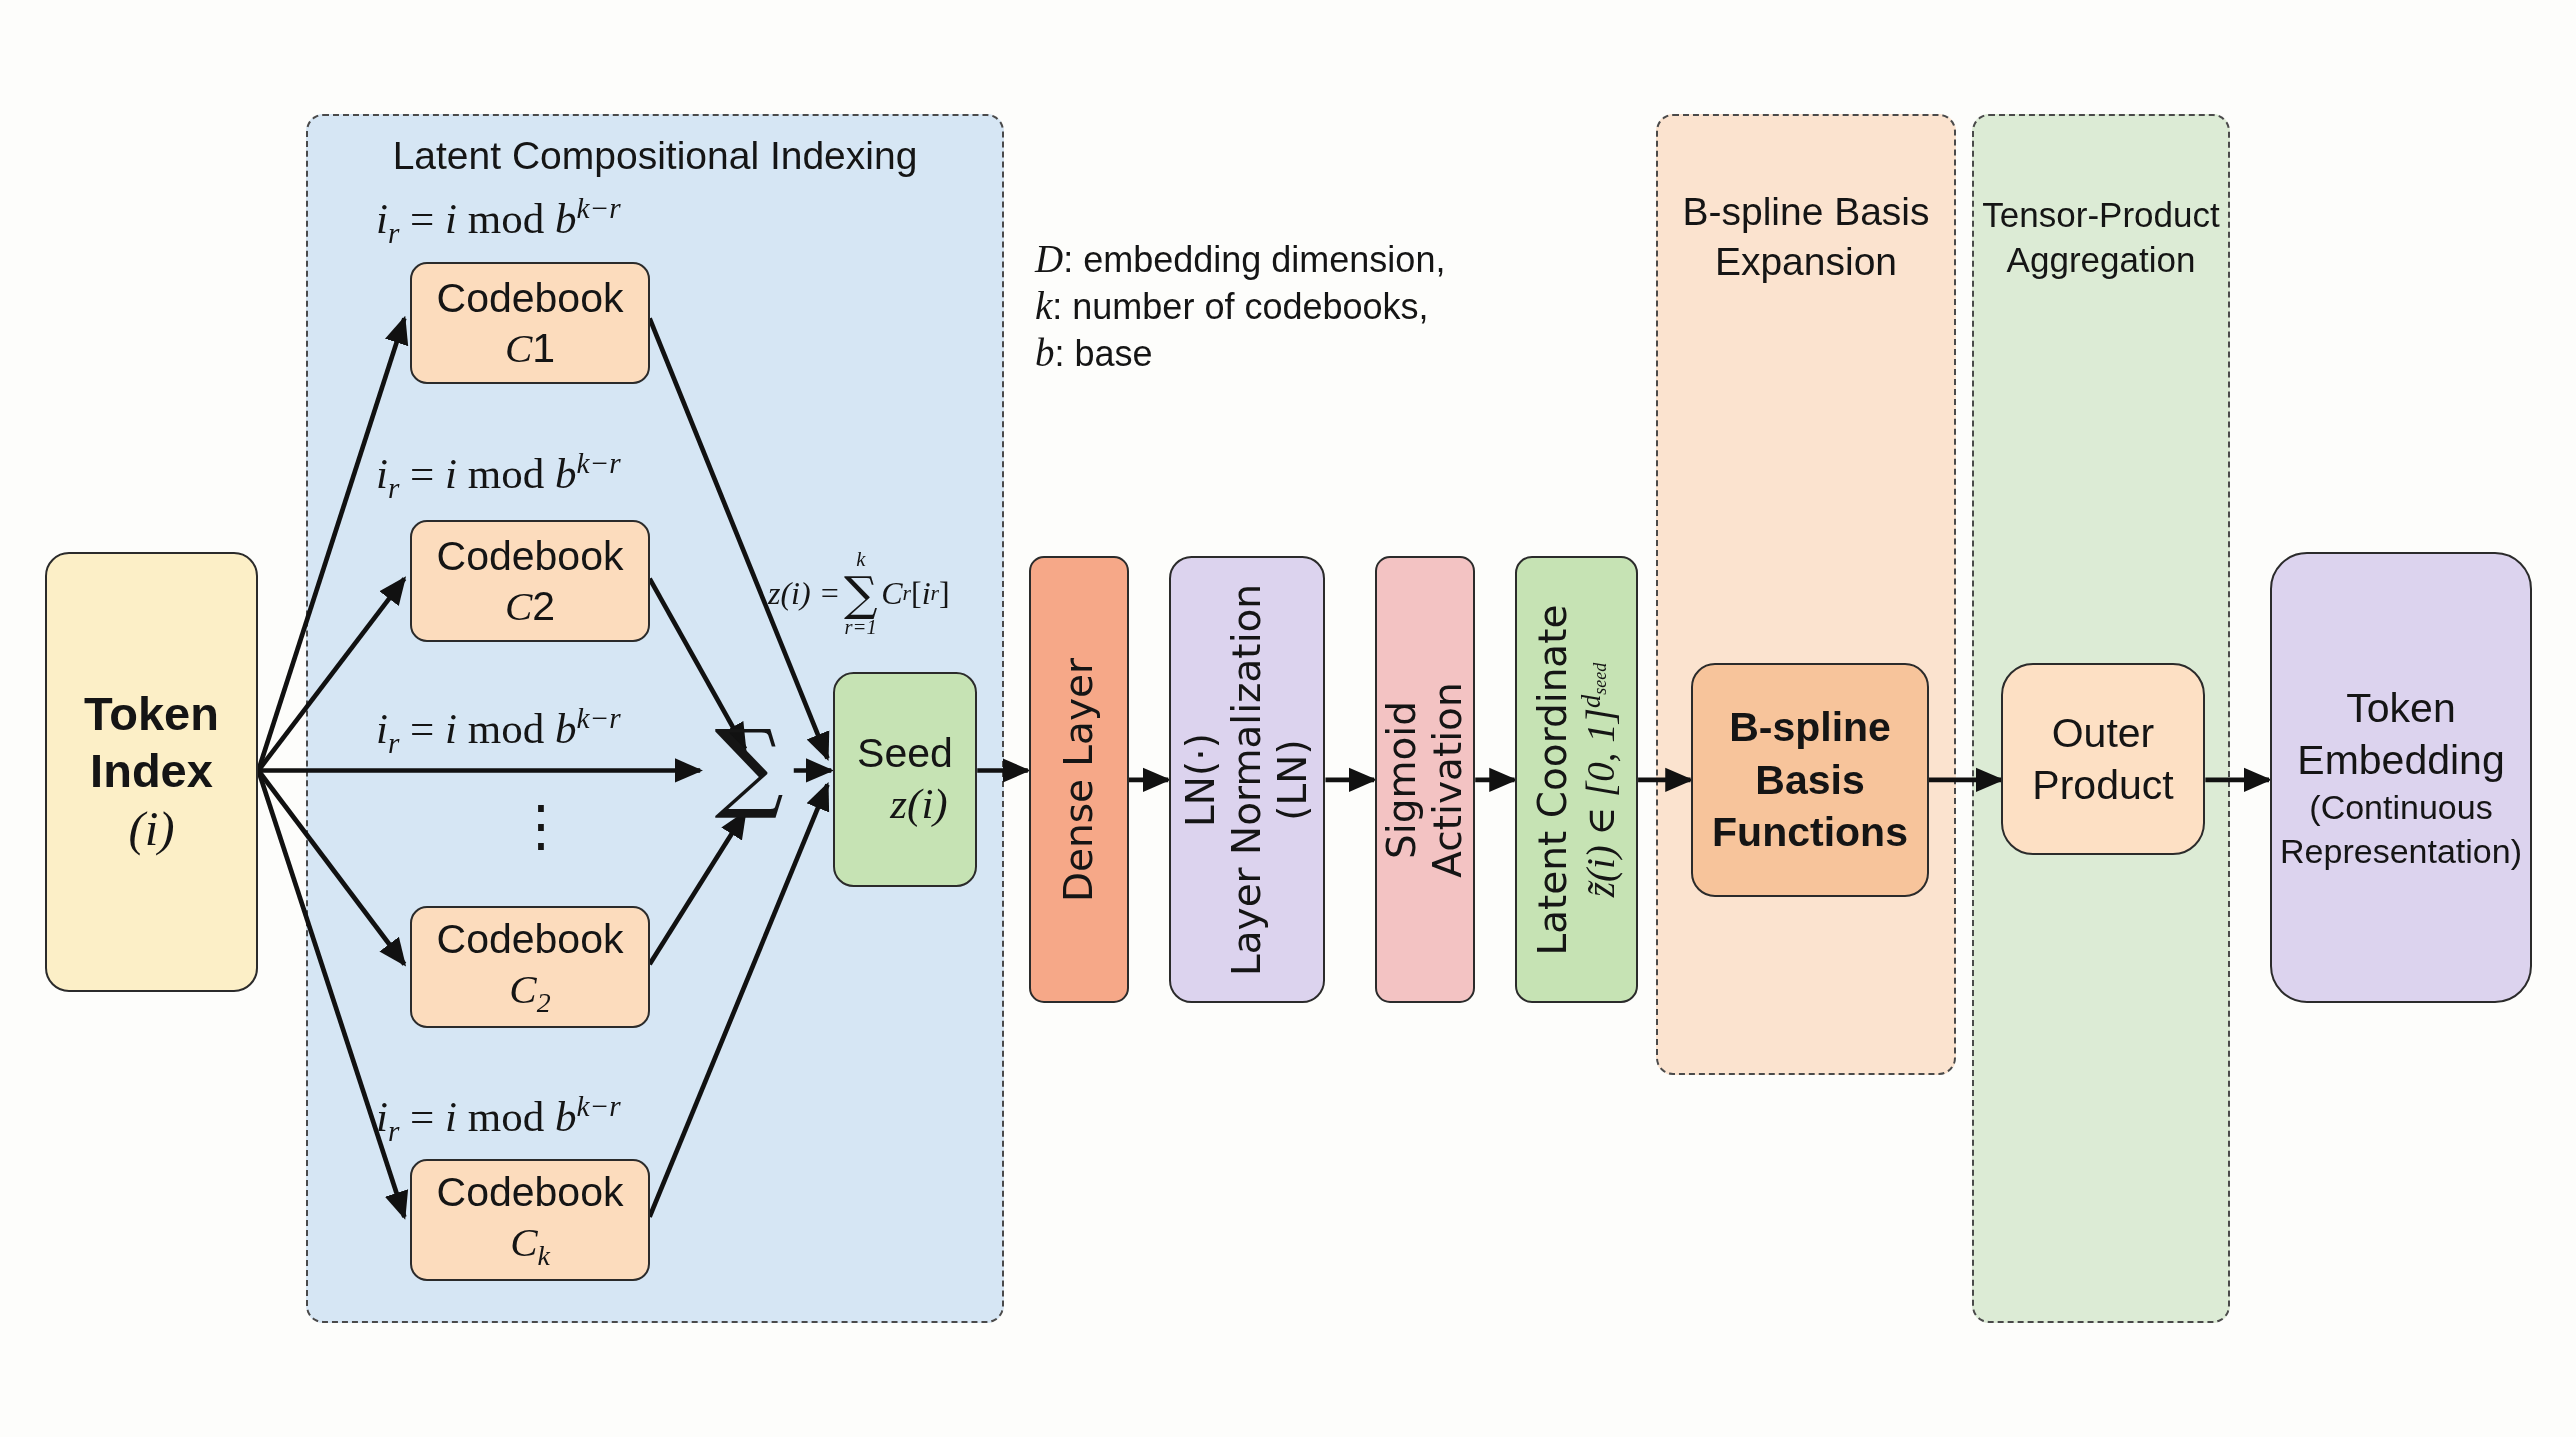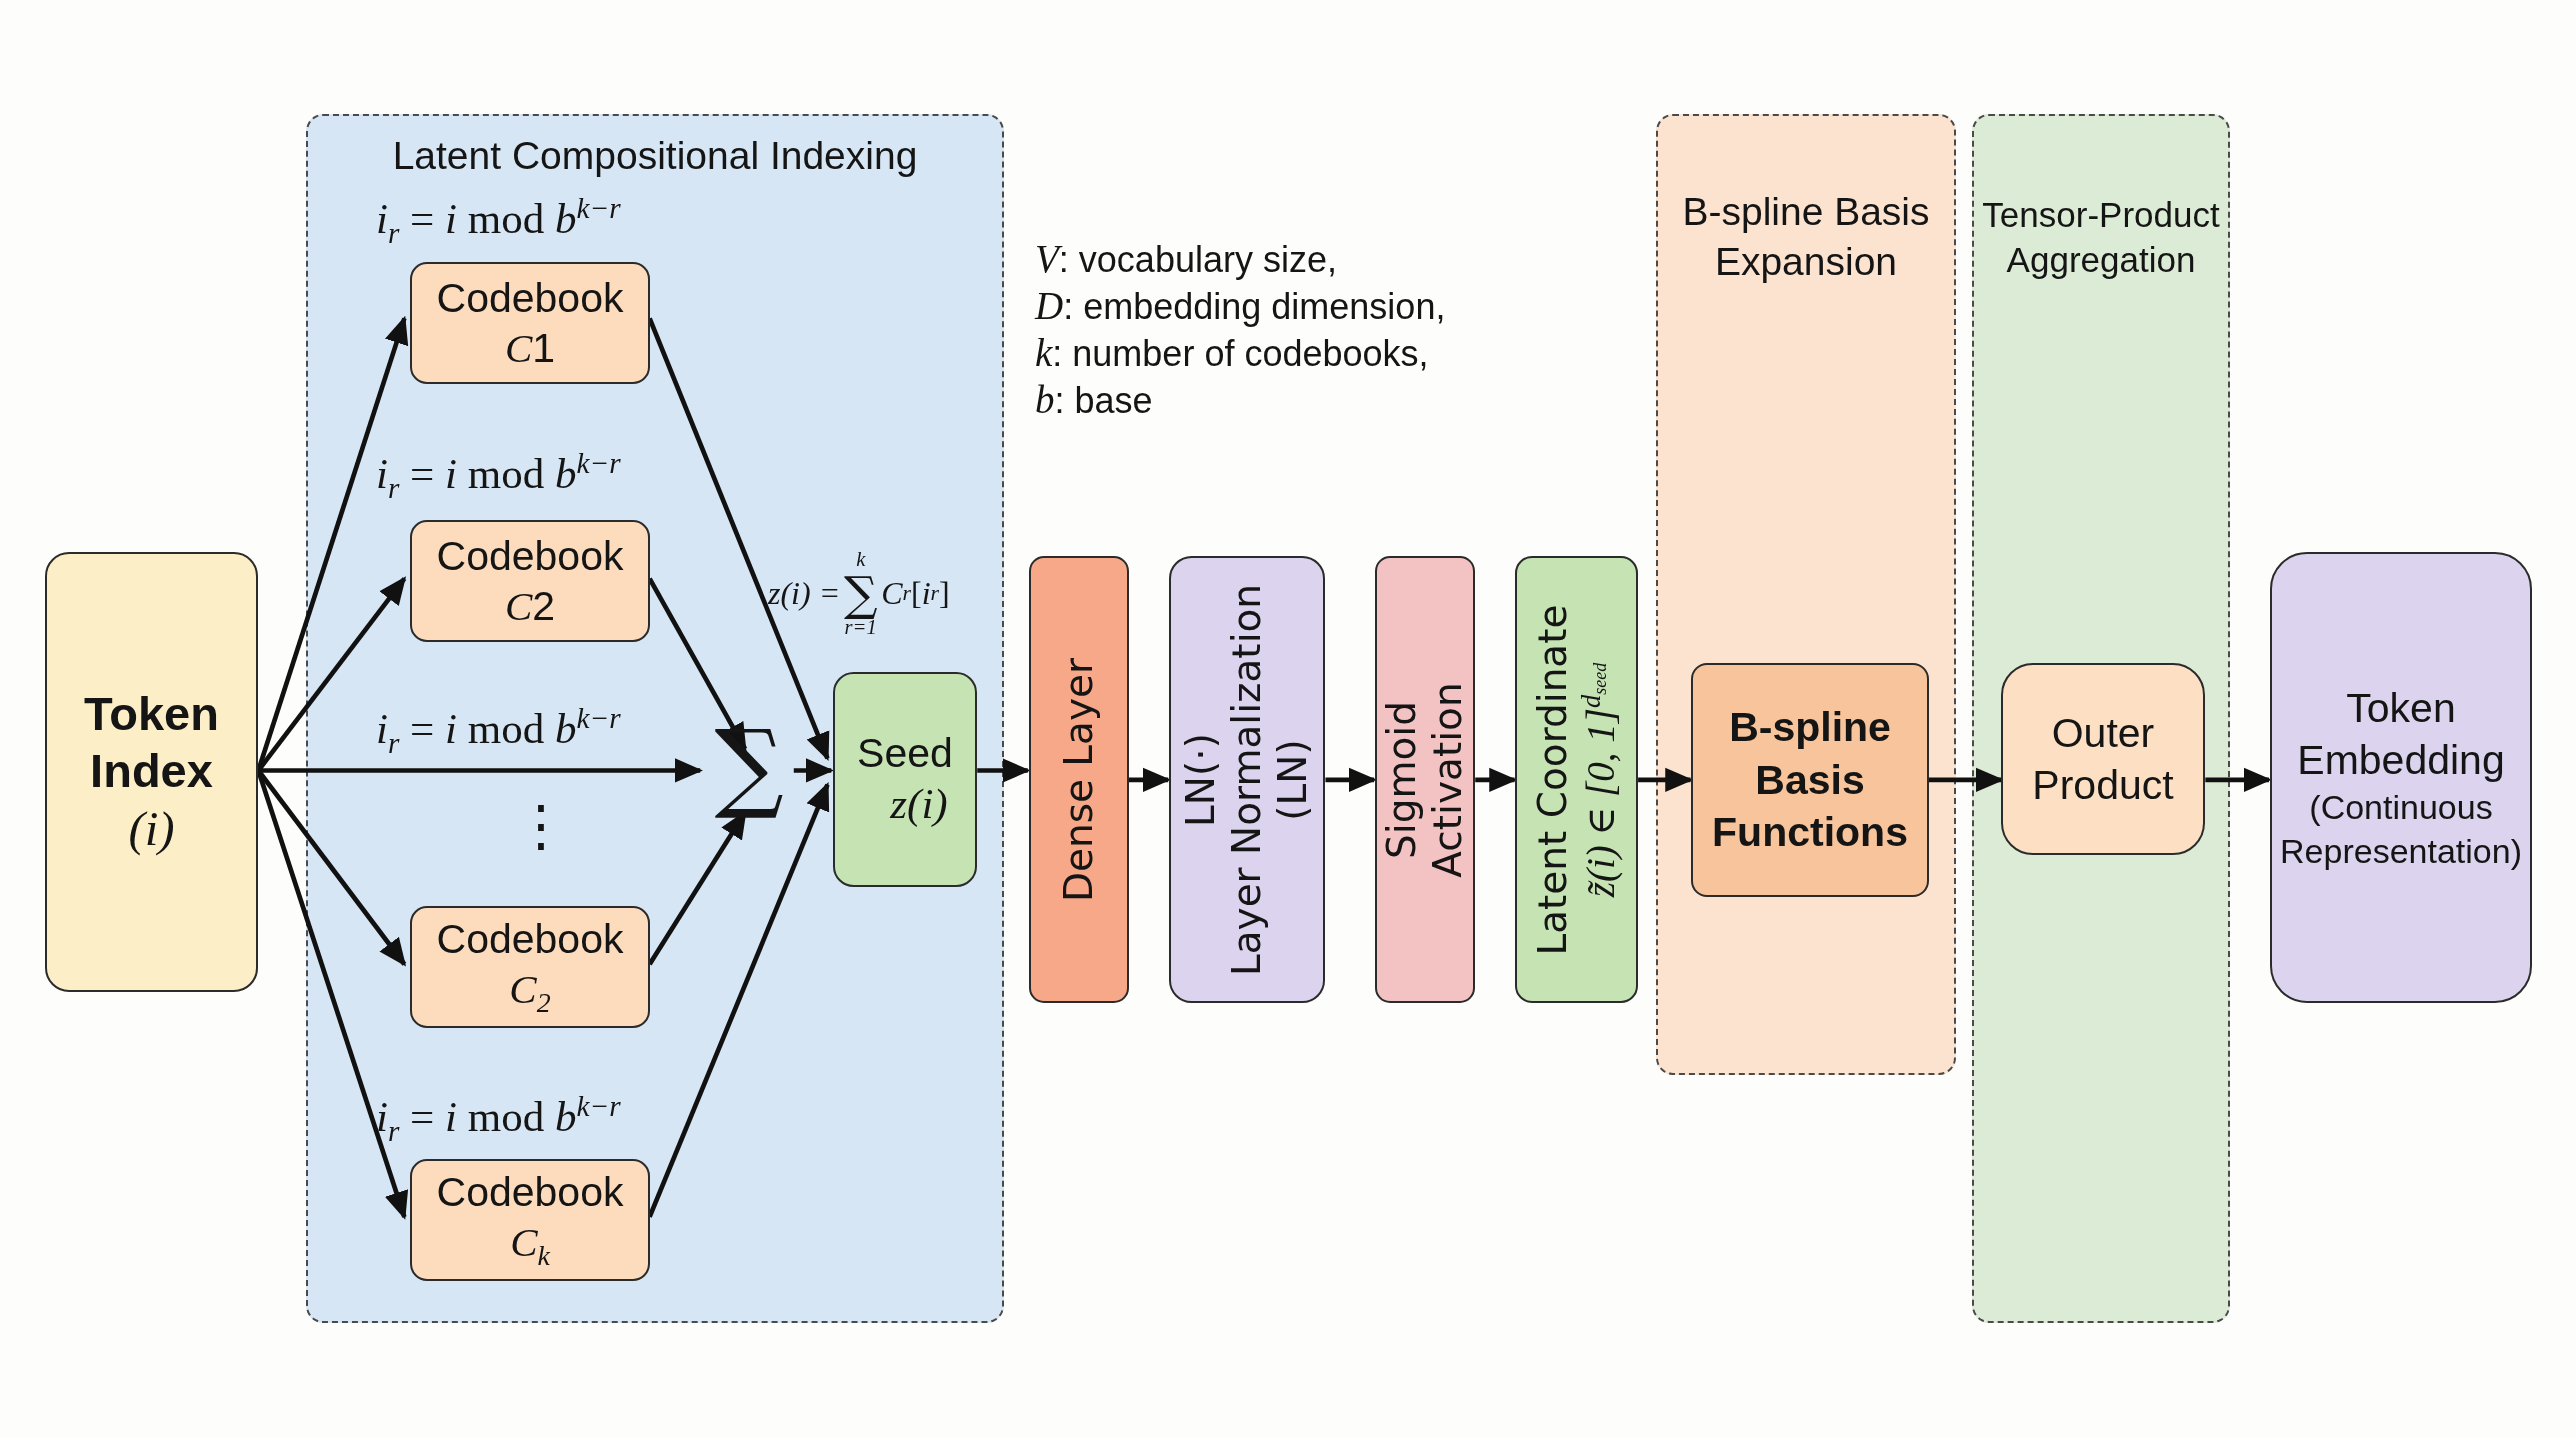--- a/index.html
+++ b/index.html
@@ -126,21 +126,20 @@
     <sub>r</sub>
     <span class="rm">]</span>
 </div>
 
 <div class="abs box" style="left:833px; top:672px; width:144px; height:215px; background:#c6e3b4; border-radius:20.6px; font-size:41px;">
   <div>Seed</div>
   <div class="math" style="font-size:43px;margin-left:28px;">z(i)</div>
 </div>
 
 <div class="abs" style="left:1035px; top:236px; font-size:36px; line-height:46px;">
-  <div><span class="math" style="font-size:39px;">V</span><span>: vocabulary size,</span></div>
   <div><span class="math" style="font-size:39px;">D</span><span>: embedding dimension,</span></div>
   <div><span class="math" style="font-size:39px;">k</span><span>: number of codebooks,</span></div>
   <div><span class="math" style="font-size:39px;">b</span><span>: base</span></div>
 </div>
 
 <div class="abs box" style="left:1029px; top:556px; width:100px; height:447px; background:#f6a888; border-radius:15px; font-size:41px;">
   <div class="vtext" style="font-family:'DejaVu Sans', sans-serif; font-size:39px;">Dense Layer</div>
 </div>
 
 <div class="abs box" style="left:1169px; top:556px; width:156px; height:447px; background:#dcd3ee; border-radius:22.5px;">
@@ -158,21 +157,21 @@
   </div>
 </div>
 
 <div class="abs box" style="left:1515px; top:556px; width:123px; height:447px; background:#c6e3b4; border-radius:17px;">
   <div class="vtext" style="font-size:39px;">
     <div style="font-family:'DejaVu Sans', sans-serif;">Latent Coordinate</div>
     <div class="math"><span>z̃(i) ∈ [0, 1]</span><sup><span>d</span><sub>seed</sub></sup></div>
   </div>
 </div>
 
-<div class="abs box" style="left:1691px; top:663px; width:238px; height:234px; background:#f7c49b; border-radius:16px; font-size:41px; font-weight:bold; line-height:1.28;">
+<div class="abs box" style="left:1691px; top:663px; width:238px; height:234px; background:#f7c49b; border-radius:24px; font-size:41px; font-weight:bold; line-height:1.28;">
   <div>B-spline</div>
   <div>Basis</div>
   <div>Functions</div>
 </div>
 
 <div class="abs box" style="left:2001px; top:663px; width:204px; height:192px; background:#fde0c4; border-radius:32px; font-size:41px; line-height:1.28;">
   <div>Outer</div>
   <div>Product</div>
 </div>
 

